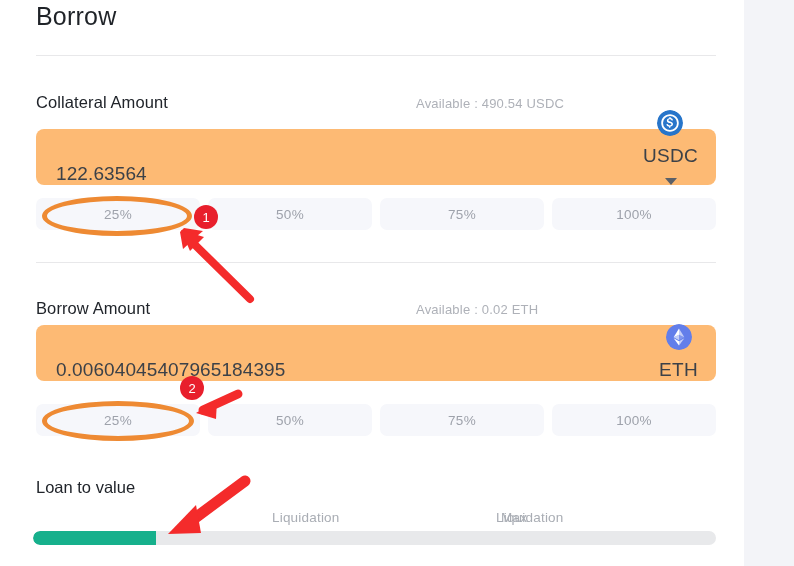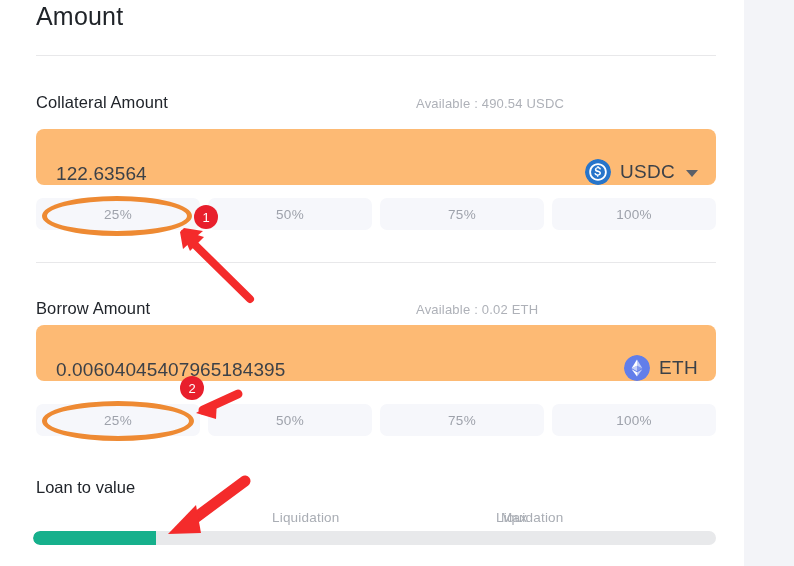--- a/index.html
+++ b/index.html
@@ -99,20 +99,21 @@
     outline: none;
     flex: 1;
     font-family: "Liberation Sans", sans-serif;
     padding: 0;
   }
   .token-sel {
     display: flex;
     align-items: center;
     gap: 9px;
     flex-shrink: 0;
+    flex-direction: column;
   }
   .token-icon {
     width: 26px;
     height: 26px;
     border-radius: 50%;
     display: block;
   }
   .token-name {
     font-size: 19px;
     color: #3c4148;
@@ -232,21 +233,21 @@
 </style>
 </head>
 <body>
 
 <div id="root">
 
   <div class="page-bg-right"></div>
 
   <div class="card">
 
-    <div class="page-title">Amount</div>
+    <div class="page-title">Borrow</div>
 
     <div class="divider d1"></div>
 
     <div class="sect-label" style="left:36px; top:93px;">Collateral Amount</div>
     <div class="sect-avail" style="left:416px; top:96px; width:300px;">Available : 490.54 USDC</div>
 
     <div class="amount-box" style="top:129px;">
       <input class="amount-value" type="text" value="122.63564" style="">
       <div class="token-sel">
         <svg class="token-icon" viewBox="0 0 32 32">

